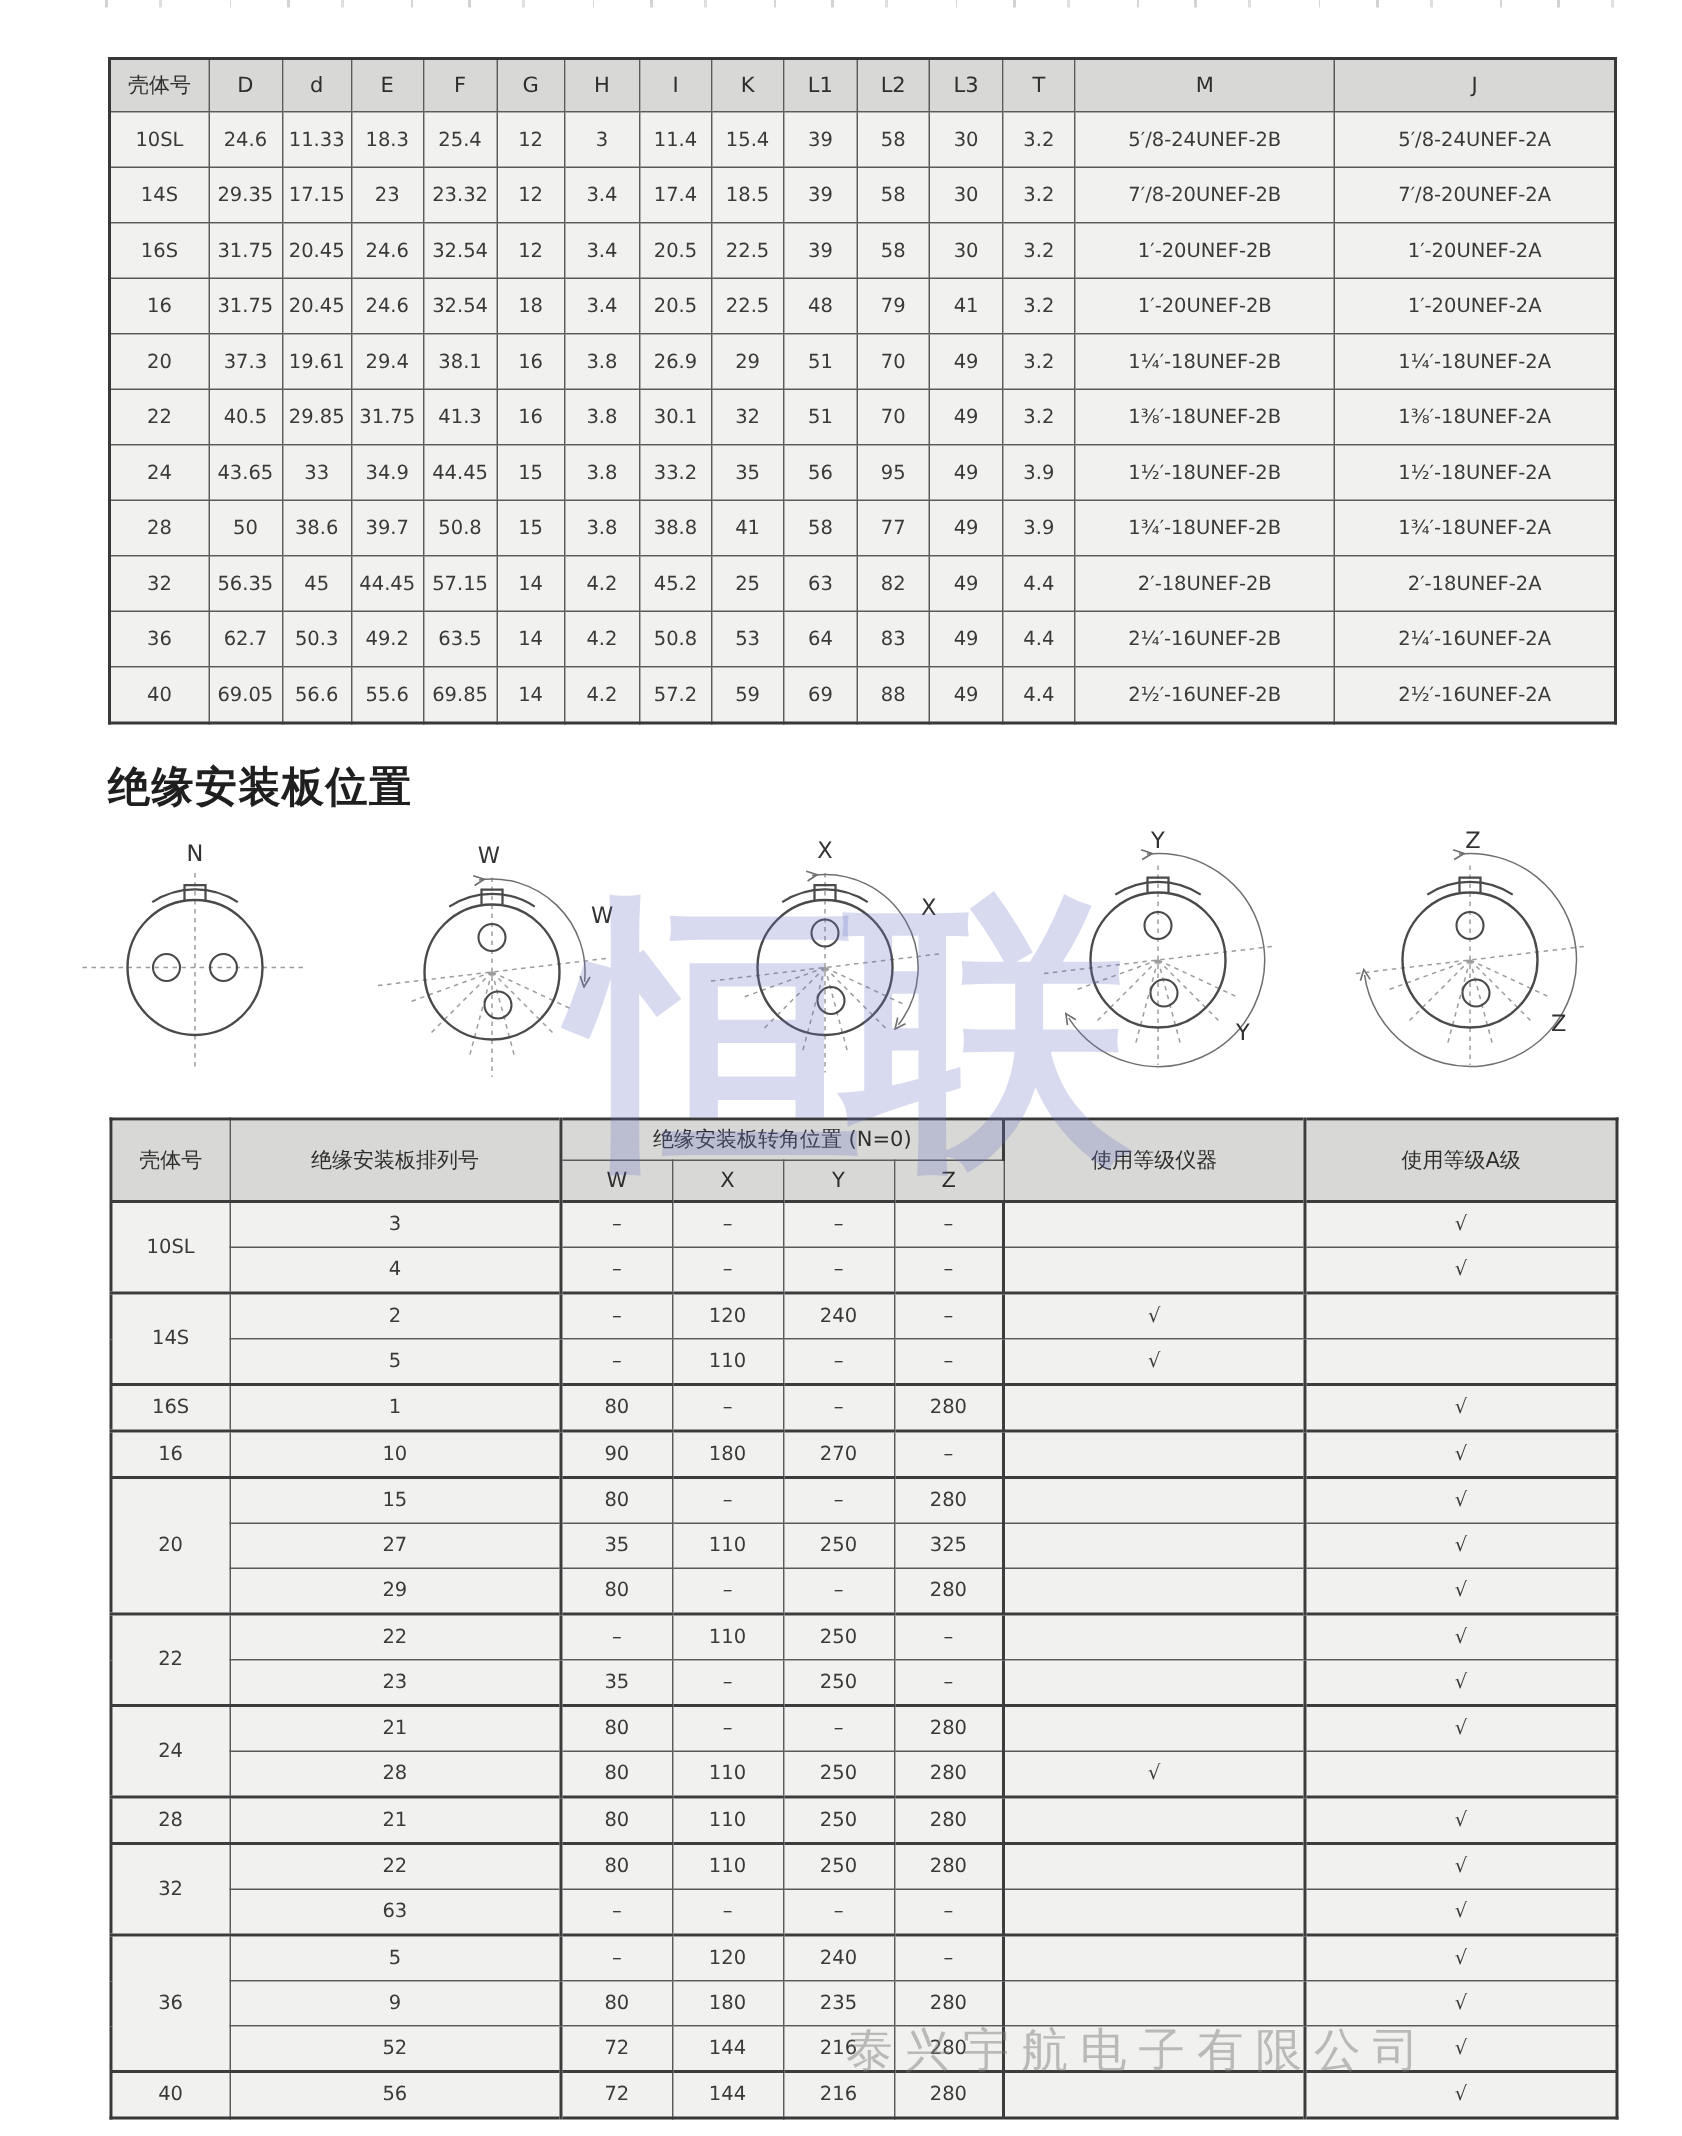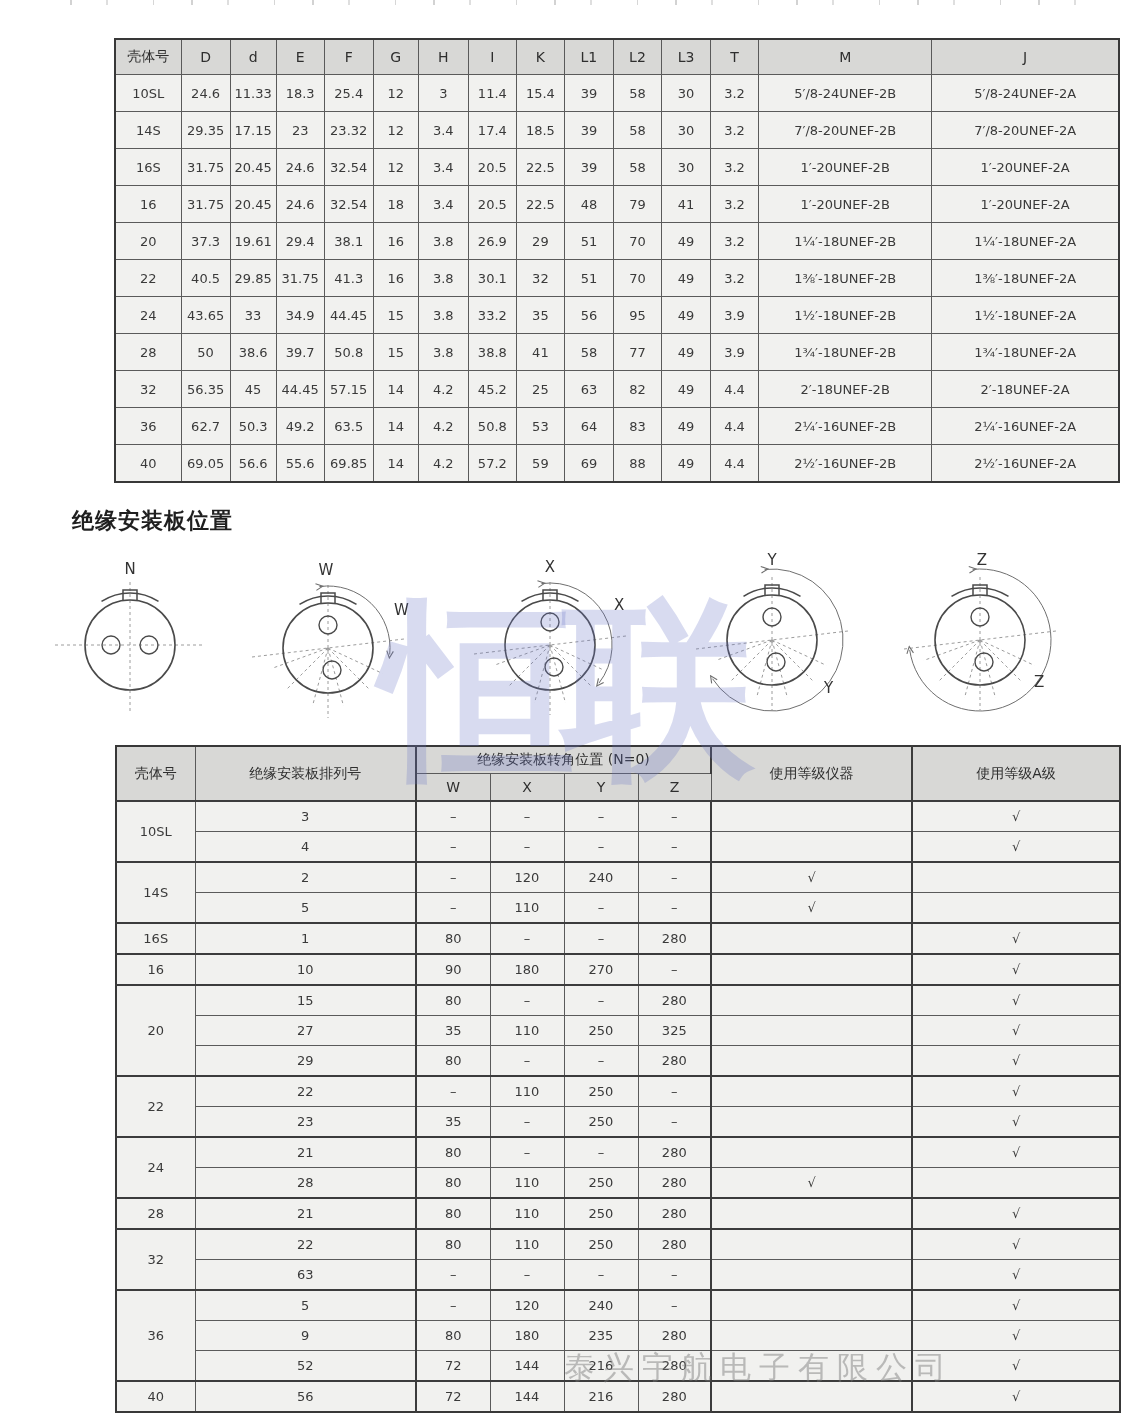--- a/index.html
+++ b/index.html
@@ -2,21 +2,21 @@
 <html><head>
 <meta charset="utf-8">
 <style>
   html,body{margin:0;padding:0;}
   body{
     width:1121px;height:1424px;position:relative;background:#ffffff;
     font-family:"DejaVu Sans","Liberation Sans",sans-serif;color:#2e2e2e;
     overflow:hidden;
   }
   
-  table{border-collapse:collapse;table-layout:fixed;margin-left:42px;}
+  table{border-collapse:collapse;table-layout:fixed;}
   .dim-table{position:absolute;left:72px;top:38px;width:1006px;border:2px solid #383838;}
   .dim-table th,.dim-table td{
     border:1px solid #5a5a5a;text-align:center;vertical-align:middle;
     font-size:13px;font-weight:normal;padding:0;overflow:hidden;white-space:nowrap;
   }
   .dim-table th{background:#d8d8d6;height:34px;font-size:14px;}
   .dim-table td{background:#f1f1ef;height:36px;color:#3a3a3a;}
 
   .pos-table{position:absolute;left:73px;top:745px;width:1004px;border:2px solid #383838;}
   .pos-table th,.pos-table td{
@@ -26,21 +26,21 @@
   .pos-table th{background:#d8d8d6;font-size:14px;}
   .pos-table thead tr:first-child th{height:26px;}
   .pos-table thead tr:last-child th{height:26px;}
   .pos-table thead{border-bottom:2px solid #383838;}
   .pos-table td{background:#f1f1ef;height:29px;color:#3a3a3a;}
   .pos-table .bl2{border-left:2px solid #3c3c3c;}
   .pos-table tr.group-start > td{border-top:2px solid #3c3c3c;}
 
   
   .section-title{
-    position:absolute;left:72px;top:506px;font-size:22px;font-weight:600;color:#1f1f1f;
+    position:absolute;left:72px;top:506px;font-size:28px;font-weight:600;color:#1f1f1f;
     letter-spacing:1px;
   }
 
   
   .diagram{position:absolute;width:200px;height:210px;}
   .diagram svg{display:block;}
   .d-circle{fill:none;stroke:#4a4a4a;stroke-width:1.6;}
   .d-hole{fill:none;stroke:#4a4a4a;stroke-width:1.4;}
   .d-key{fill:none;stroke:#4a4a4a;stroke-width:1.5;}
   .d-dash{fill:none;stroke:#9c9c9c;stroke-width:1;stroke-dasharray:3 3;}

